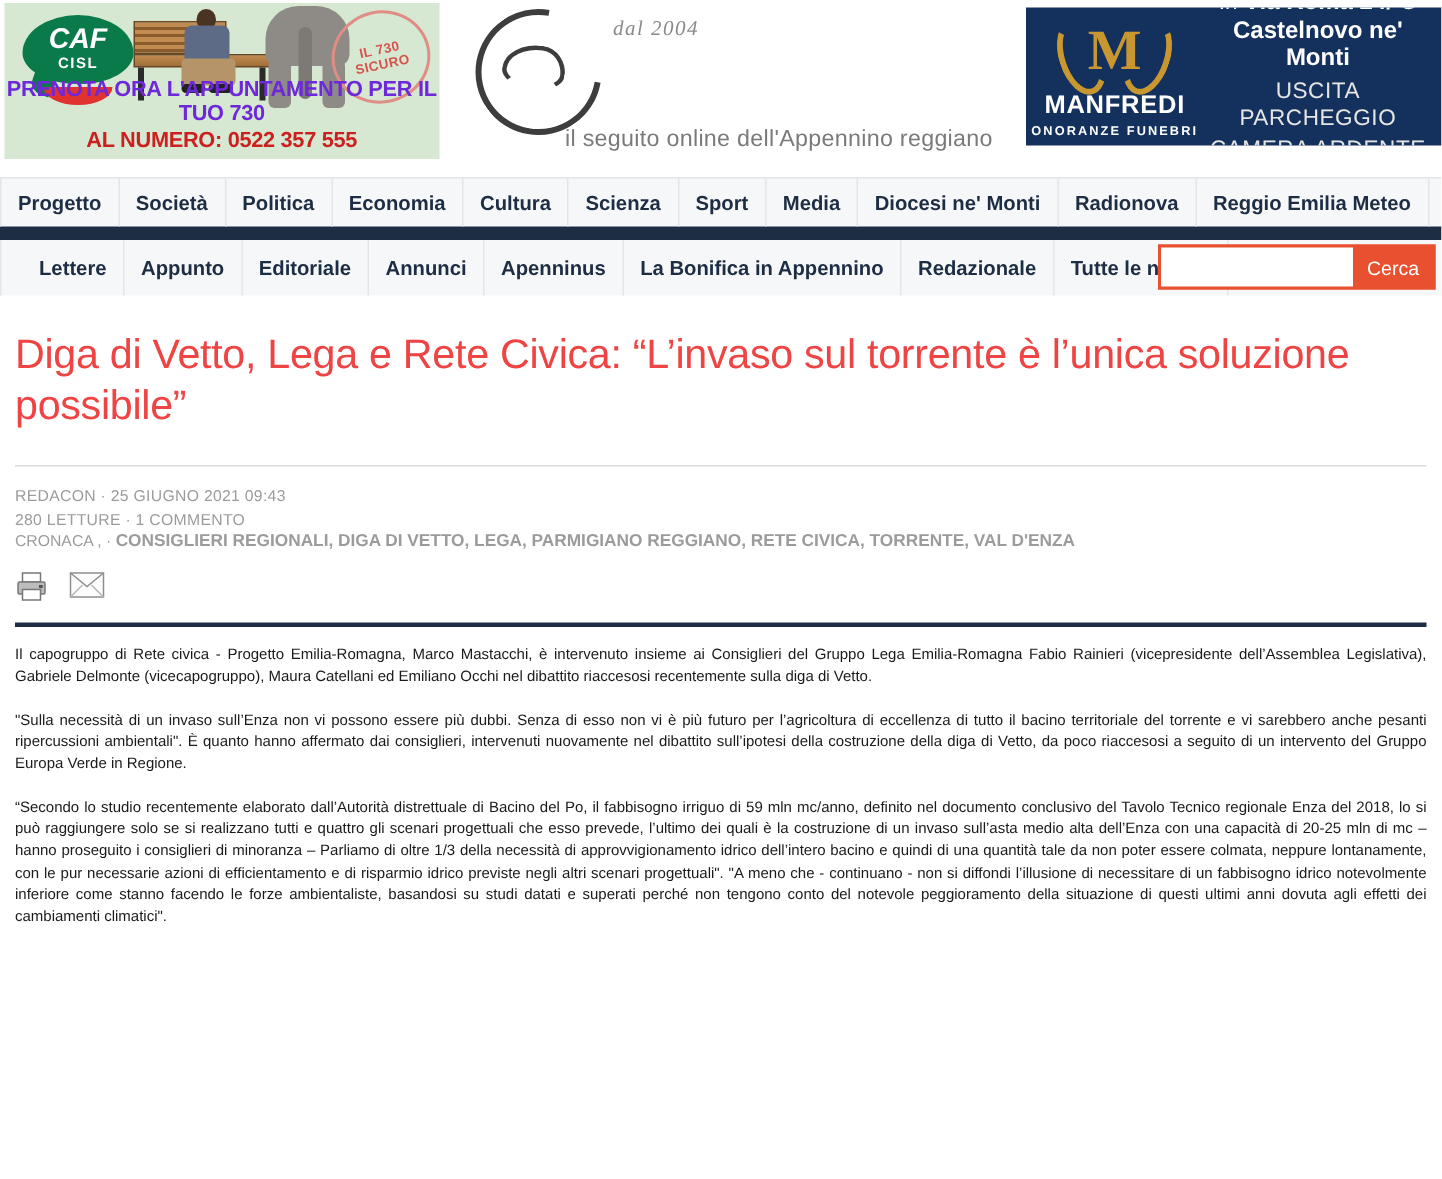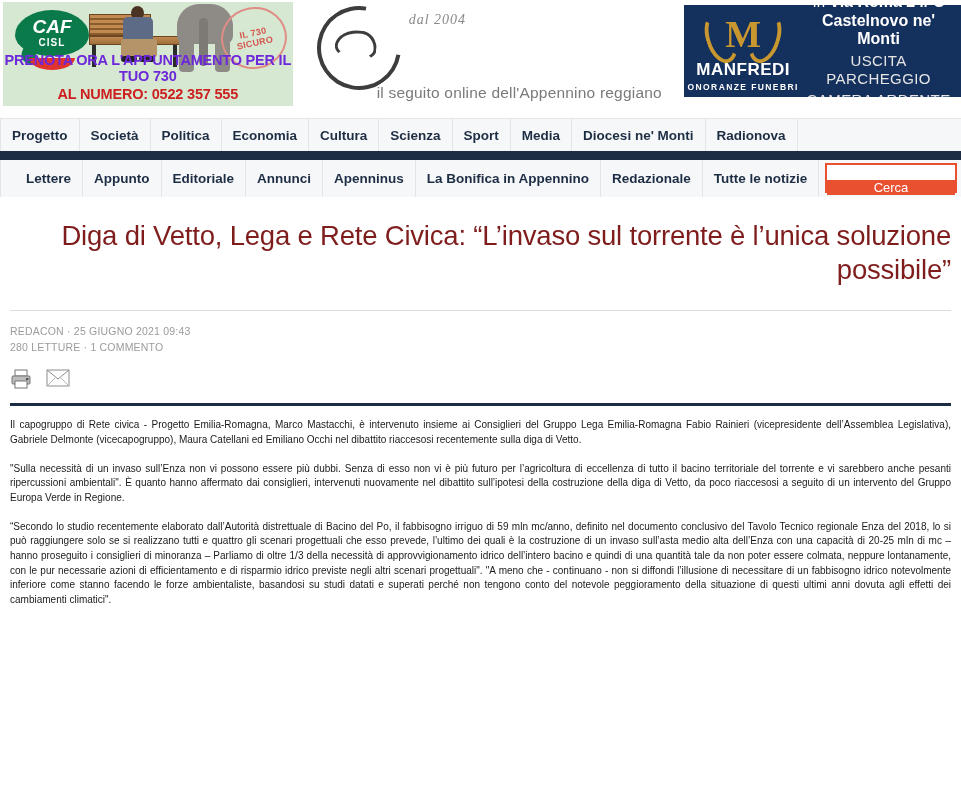--- a/index.html
+++ b/index.html
@@ -225,40 +225,40 @@
     display:flex; align-items:center;
     padding: 0 11px;
     font-size: 13.5px; font-weight: bold; color:#1d2d44;
     border-right: 1px solid #e3e5e8;
     white-space: nowrap; cursor: pointer;
   }
   .nav-second .nav-item:first-child { border-left: 1px solid #e3e5e8; padding-left: 25px; }
   .search-box {
     position: absolute; right: 4px; top: 3px;
     display: flex; height: 30px;
-    border: 2px solid #e8502f; background:#e8502f;flex-direction:column;
+    border: 2px solid #e8502f; background:#e8502f;
   }
   .search-input {
     width: 128px; height: 26px; border: none; outline: none;
     background: #fff; font-size: 13px; padding: 0 5px;
     font-family: "Liberation Sans", sans-serif;
   }
   .search-btn {
     background: #e8502f; color: #fff; border: none;
     font-size: 13px; padding: 0 9px; cursor: pointer;
     font-family: "Liberation Sans", sans-serif;
   }
 
   
   .article { padding: 0 10px; }
   .art-title {
     margin: 22px 0 0 0;
     font-family: "Liberation Sans", sans-serif;
-    font-size: 27.5px; font-weight: normal; color: #7f1d1d;
-    line-height: 1.25; letter-spacing: -0.2px; text-align: right;
+    font-size: 27.5px; font-weight: normal; color: #ef4444;
+    line-height: 1.25; letter-spacing: -0.2px;
   }
   .rule-light { height: 1px; background: #dcdcdc; margin: 22px 0 12px 0; }
   .meta { color: #9b9b9b; font-size: 10.5px; line-height: 1.55; letter-spacing: .2px; }
   .meta-tags { font-size: 10.5px; color:#9b9b9b; }
   .meta-tags .tag-cat { font-size: 10.5px; }
   .meta-tags b { color: #9b9b9b; font-size: 11.5px; font-weight: bold; }
   .icons-row { margin-top: 14px; display:flex; gap: 14px; align-items:center; }
   .ico { width: 22px; height: 20px; position: relative; cursor: pointer; }
   .rule-dark { height: 3px; background: #1d2d44; margin: 14px 0 12px 0; }
   .body-p {
@@ -359,20 +359,23 @@
         </div>
         <div class="nav-item">
           <span>Media</span>
         </div>
         <div class="nav-item">
           <span>Diocesi ne' Monti</span>
         </div>
         <div class="nav-item">
           <span>Radionova</span>
         </div>
+        <div class="nav-item">
+          <span>Reggio Emilia Meteo</span>
+        </div>
       </nav>
     <div class="nav-sep"></div>
     <nav class="nav-second" id="nav-second">
       <div class="nav-item">
           <span>Lettere</span>
         </div>
         <div class="nav-item">
           <span>Appunto</span>
         </div>
         <div class="nav-item">
@@ -399,20 +402,24 @@
       </div>
     </nav>
   </div>
 
   <div class="article">
     <h1 class="art-title">Diga di Vetto, Lega e Rete Civica: “L’invaso sul torrente è l’unica soluzione possibile”</h1>
     <div class="rule-light"></div>
 
     <div class="meta">REDACON · 25 GIUGNO 2021 09:43</div>
     <div class="meta">280 LETTURE · 1 COMMENTO</div>
+    <div class="meta-tags">
+      <span class="tag-cat">CRONACA , ·</span>
+      <b>CONSIGLIERI REGIONALI, DIGA DI VETTO, LEGA, PARMIGIANO REGGIANO, RETE CIVICA, TORRENTE, VAL D'ENZA</b>
+    </div>
 
     <div class="icons-row">
       <span class="ico">
         <svg width="22" height="20" viewBox="0 0 22 20">
           <rect x="5" y="1" width="12" height="6" fill="#fff" stroke="#777"></rect>
           <rect x="2" y="7" width="18" height="8" rx="1" fill="#bdbdbd" stroke="#777"></rect>
           <rect x="5" y="12" width="12" height="7" fill="#fff" stroke="#777"></rect>
           <rect x="16" y="9" width="2.5" height="2" fill="#555"></rect>
         </svg>
       </span>

